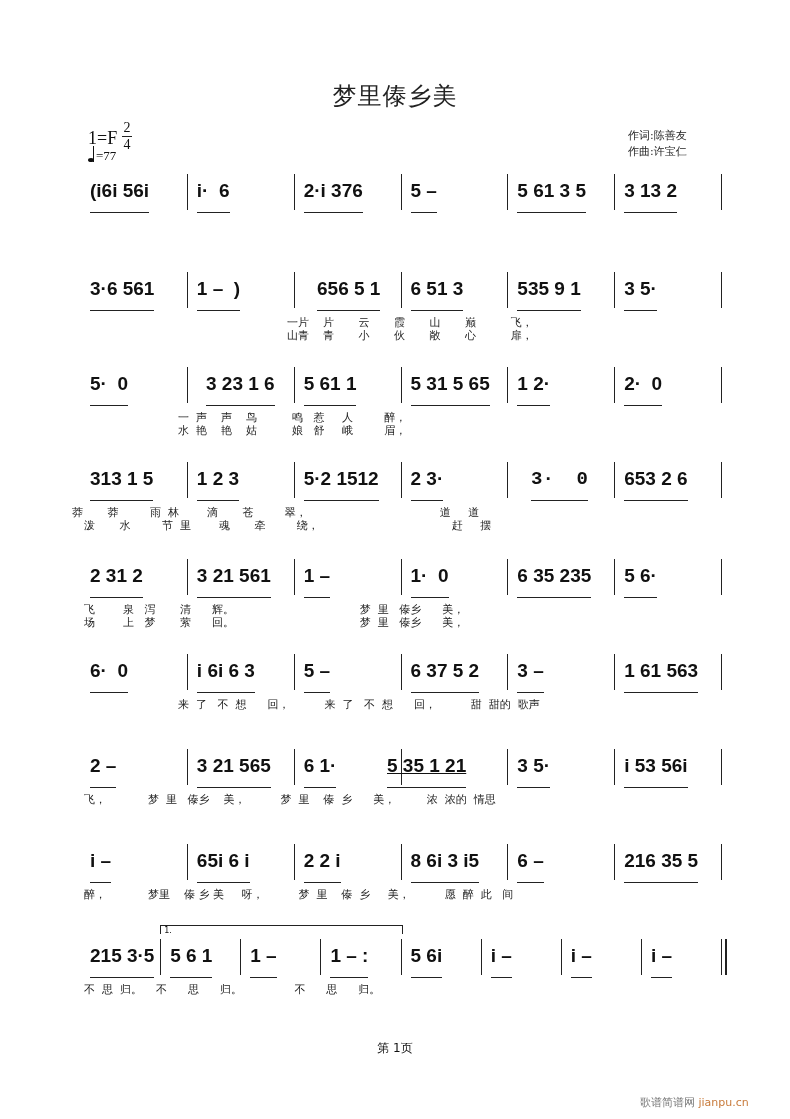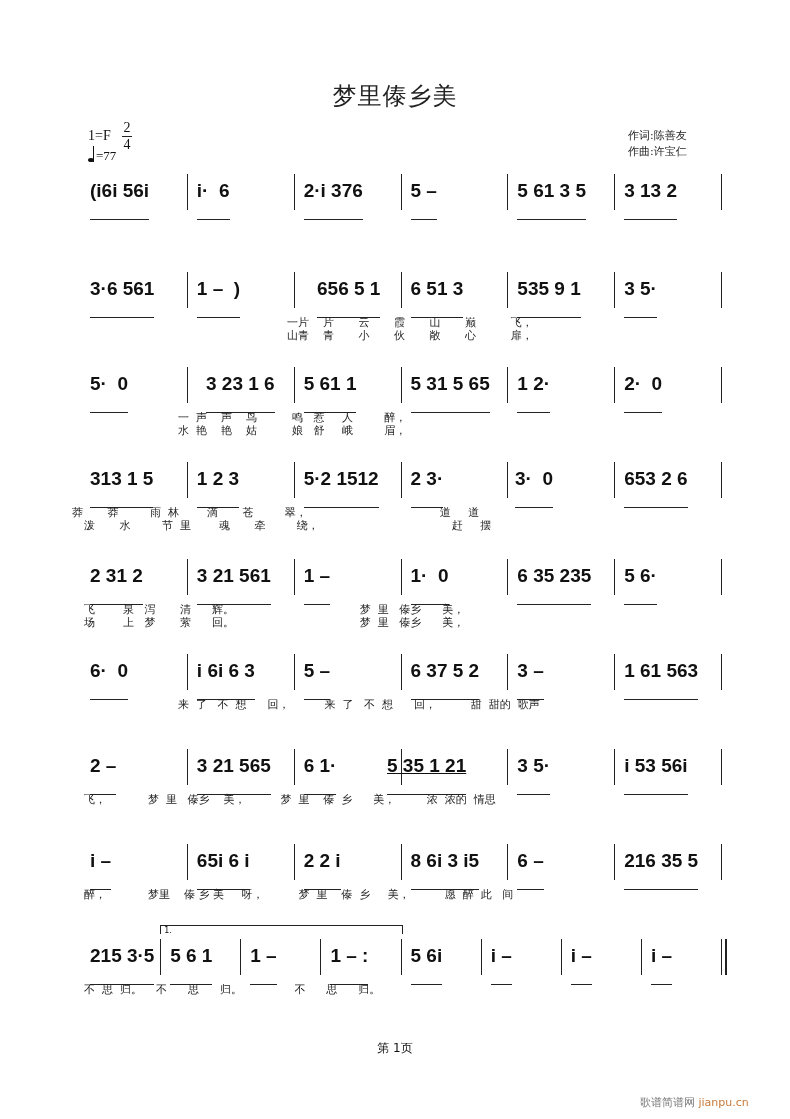--- a/index.html
+++ b/index.html
@@ -1,29 +1,29 @@
 <!DOCTYPE html>
 <html><head>
 <meta charset="utf-8">
 <style>
   html, body { margin: 0; padding: 0; background: #ffffff; }
   body { width: 790px; height: 1119px; position: relative; overflow: hidden;
          font-family: "DejaVu Sans", sans-serif; color: #111; }
   .title { position: absolute; top: 80px; left: 0; width: 790px; text-align: center;
            font-family: "DejaVu Serif", serif; font-size: 24px; color: #222; letter-spacing: 1px; }
-  .key { position: absolute; left: 88px; top: 128px; font-family: "Liberation Serif", serif; font-size: 14px; }
+  .key { position: absolute; left: 88px; top: 128px; font-family: "Liberation Serif", serif; font-size: 18px; }
   .timesig { position: absolute; left: 122px; top: 120px; font-family: "Liberation Serif", serif; font-size: 14px; text-align: center; line-height: 16px; }
   .timesig .bar { border-top: 1px solid #222; width: 10px; margin: 0 auto; }
   .tempo { position: absolute; left: 88px; top: 148px; font-family: "Liberation Serif", serif; font-size: 13px; }
   .tempo .note { display: inline-block; width: 6px; height: 4px; background:#111; border-radius: 50%; margin-right: 2px; position: relative; top: 2px; }
   .tempo .stem { position: absolute; left: 5px; top: -12px; width: 1px; height: 16px; background:#111; }
   .credits { position: absolute; left: 628px; top: 128px; font-size: 11px; line-height: 16px; color: #222; }
   .row { position: absolute; left: 0; width: 790px; }
   .seg { position: absolute; top: 0; font-family: "Liberation Sans", sans-serif; font-weight: bold; font-size: 19px; white-space: pre; }
-  .seg.u1 { border-bottom: 1.5px solid #222; padding-bottom: 17px; }
+  .seg.u1 { border-bottom: 1.5px solid #222; padding-bottom: 10px; }
   .barline { position: absolute; width: 1px; background: #222; }
   .barline.double { width: 3px; border-left: 1px solid #222; border-right: 2px solid #222; background: transparent; }
   .lyr { position: absolute; font-size: 11px; white-space: pre; color: #222; line-height: 13px; }
   .volta { position: absolute; border-top: 1px solid #222; border-left: 1px solid #222; border-right: 1px solid #222; height: 8px; }
   .volta span { font-size: 8px; position: absolute; left: 3px; top: 0px; }
   .pageno { position: absolute; top: 1040px; left: 0; width: 790px; text-align: center; font-size: 12px; }
   .watermark { position: absolute; left: 640px; top: 1095px; font-size: 11px; color: #777; }
   .watermark b { color: #c87a3a; font-weight: normal; }
 </style>
 </head>
@@ -94,21 +94,21 @@
     </div>
     <div class="row" style="top: 468px;">
       <span class="seg u1" style="left: 90px;">313 1 5</span>
       <div class="barline" style="left: 186.833px; top: -6px; height: 36px;"></div>
       <span class="seg u1" style="left: 196.833px;">1 2 3</span>
       <div class="barline" style="left: 293.667px; top: -6px; height: 36px;"></div>
       <span class="seg u1" style="left: 303.667px;">5·2 1512</span>
       <div class="barline" style="left: 400.5px; top: -6px; height: 36px;"></div>
       <span class="seg u1" style="left: 410.5px;">2 3·</span>
       <div class="barline" style="left: 507.333px; top: -6px; height: 36px;"></div>
-      <span class="seg u1" style="left: 515px;">3·  0</span>
+      <span class="seg u1" style="left: 531px; font-family: Liberation Mono, monospace;">3·  0</span>
       <div class="barline" style="left: 614.167px; top: -6px; height: 36px;"></div>
       <span class="seg u1" style="left: 624.167px;">653 2 6</span>
       <div class="barline" style="left: 721px; top: -6px; height: 36px;"></div>
       <div class="lyr" style="left: 72px; top: 38px;">莽       莽         雨  林        滴       苍         翠，                                      道     道</div>
       <div class="lyr" style="left: 84px; top: 51px;">泼       水         节  里        魂       牵         绕，                                      赶     摆</div>
     </div>
     <div class="row" style="top: 565px;">
       <span class="seg u1" style="left: 90px;">2 31 2</span>
       <div class="barline" style="left: 186.833px; top: -6px; height: 36px;"></div>
       <span class="seg u1" style="left: 196.833px;">3 21 561</span>

